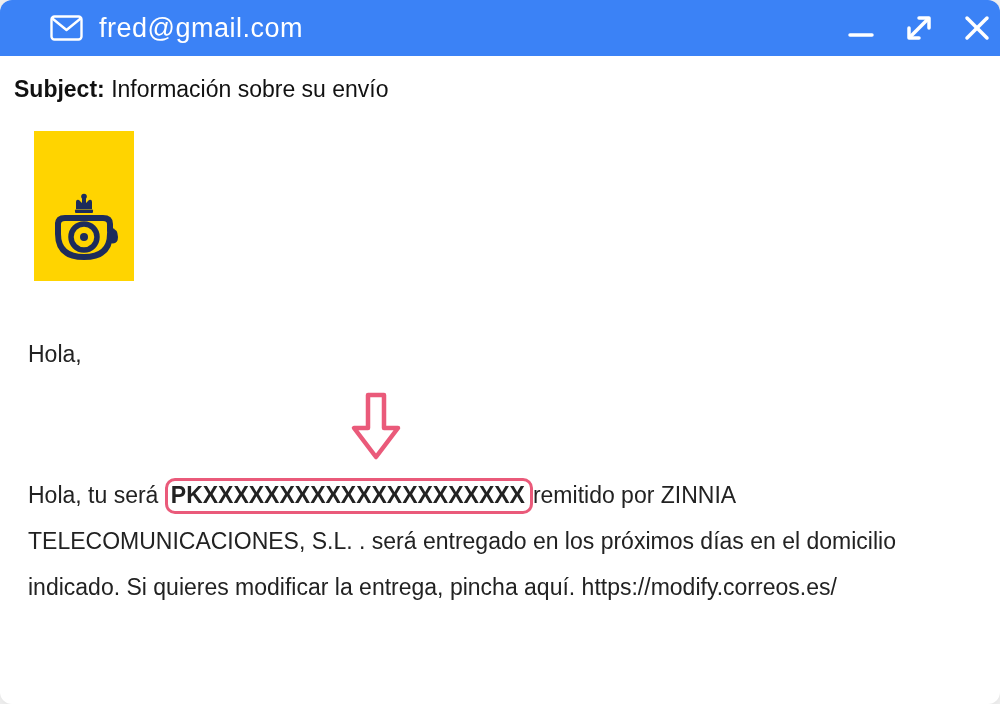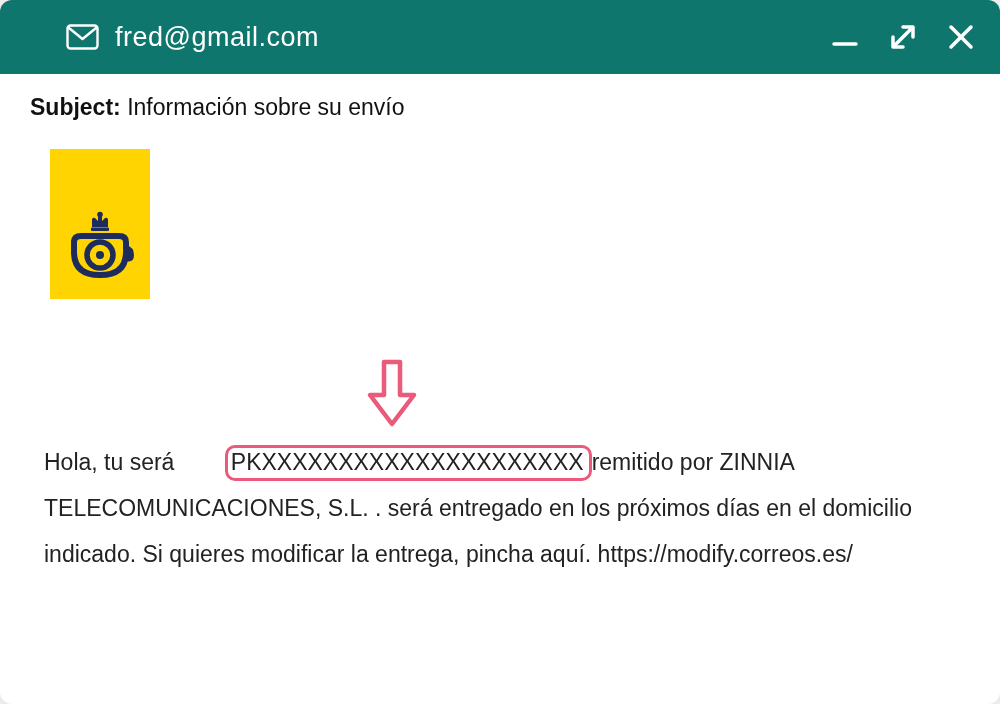--- a/index.html
+++ b/index.html
@@ -14,25 +14,25 @@
     .email-window {
       width: 1000px;
       height: 704px;
       background: white;
       border-radius: 12px;
       overflow: hidden;
       box-shadow: 0 2px 10px rgba(0,0,0,0.06);
       position: relative;
     }
     .header-bar {
-      background: #0f766e;
-      height: 74px;
+      background: #3b82f6;
+      height: 56px;
       display: flex;
       align-items: center;
-      padding: 0 24px;
+      padding: 0 8px;
       justify-content: space-between;
     }
     .header-left {
       display: flex;
       align-items: center;
       gap: 16px;
       margin-left: 42px;
     }
     .envelope-icon svg { display: block; }
     .from-email {
@@ -41,21 +41,21 @@
       font-weight: 300;
       letter-spacing: 0.5px;
     }
     .window-controls {
       display: flex;
       align-items: center;
       gap: 28px;
     }
     .window-controls svg { display: block; }
     .content {
-      padding: 20px 28px 30px 30px;
+      padding: 20px 28px 30px 14px;
       color: #222;
     }
     .subject-line {
       font-size: 23px;
       margin-bottom: 28px;
       color: #111;
     }
     .subject-label { font-weight: 700; }
     .logo-box {
       width: 100px;
@@ -82,24 +82,23 @@
       font-size: 23px;
       margin-left: 14px;
       line-height: 2.0;
       color: #222;
     }
     .tracking-highlight {
       display: inline-block;
       border: 3px solid #ea5a7a;
       border-radius: 10px;
       padding: 0px 5px 0px 3px;
-      font-weight: 400;
+      font-weight: 700;
       line-height: 1.3;
       vertical-align: baseline;
-      margin-left: 44px;
     }
   </style>
 </head>
 <body>
 
 <div class="email-window">
 
   <div class="header-bar">
     <div class="header-left">
       <span class="envelope-icon">
@@ -155,20 +154,21 @@
 
         <g fill="none" stroke="#1d2c5b" stroke-width="5.5">
           <circle cx="36" cy="46" r="13"></circle>
         </g>
         <circle cx="36" cy="46" r="4" fill="#1d2c5b"></circle>
 
         <path d="M 62 36 Q 70 38 70 46 Q 70 54 62 52 Z" fill="#1d2c5b"></path>
       </svg>
     </div>
 
+    <div class="greeting">Hola,</div>
 
     <div class="arrow-annotation">
       <svg width="54" height="70" viewBox="0 0 54 70">
         <path d="M 19 3 L 35 3 L 35 36 L 49 36 L 27 65 L 5 36 L 19 36 Z" fill="none" stroke="#ea5a7a" stroke-width="4.5" stroke-linejoin="round"></path>
       </svg>
     </div>
 
     <div class="body-text">
       <span>Hola, tu será</span>
       <span class="tracking-highlight">PKXXXXXXXXXXXXXXXXXXXXX</span><span>remitido por ZINNIA TELECOMUNICACIONES, S.L. . será entregado en los próximos días en el domicilio indicado. Si quieres modificar la entrega, pincha aquí. https://modify.correos.es/</span>

